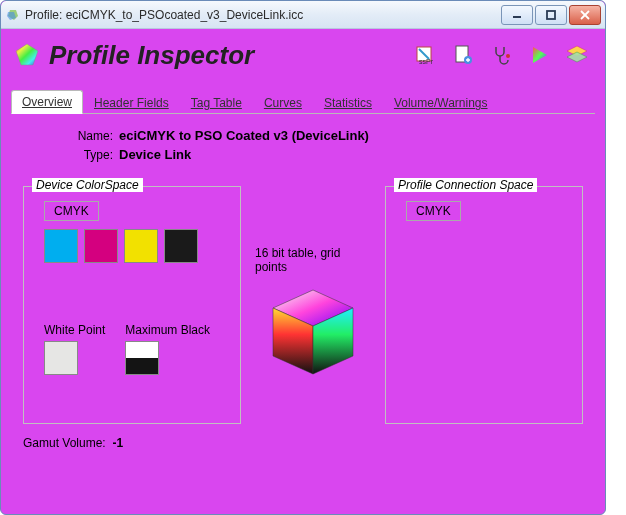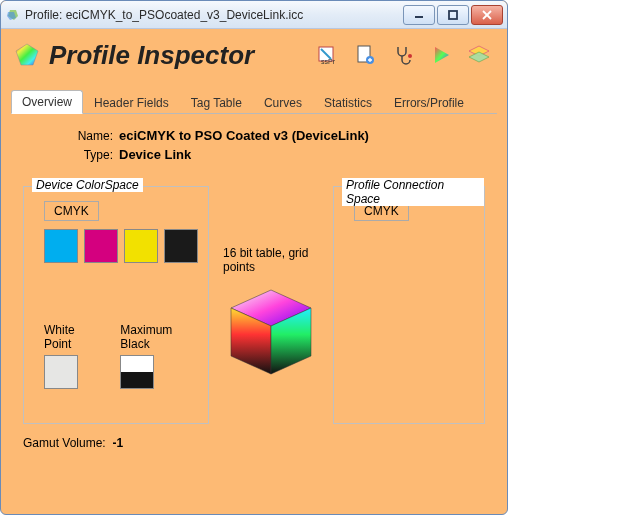--- a/index.html
+++ b/index.html
@@ -3,26 +3,26 @@
 <meta charset="utf-8">
 <style>
   html, body {
     margin: 0;
     padding: 0;
     font-family: "Segoe UI", Tahoma, sans-serif;
     font-size: 12px;
     background: #fff;
   }
   .window {
-    width: 508px;
+    width: 606px;
     height: 515px;
     box-sizing: border-box;
     border: 1px solid #6a8bb8;
     border-radius: 6px;
-    background: #fdba74;
+    background: #d946ef;
     position: relative;
     overflow: hidden;
   }
   .titlebar {
     height: 28px;
     background: linear-gradient(to bottom, #f6f9fd 0%, #e3ecf7 50%, #d7e4f3 100%);
     border-bottom: 1px solid #b9c7de;
     border-top-left-radius: 5px;
     border-top-right-radius: 5px;
     display: flex;
@@ -106,20 +106,21 @@
   }
   .tab {
     padding: 4px 10px 4px 10px;
     font-size: 12px;
     color: #333;
     border: 1px solid transparent;
     border-bottom: none;
     position: relative;
     top: 1px;
     cursor: default;
+    text-decoration: underline;
   }
   .tab.active {
     background: #fff;
     border: 1px solid #b9b9b9;
     border-bottom: 1px solid #fff;
     border-top-left-radius: 3px;
     border-top-right-radius: 3px;
   }
   .content {
     padding: 10px 22px 0 22px;
@@ -305,21 +306,21 @@
       </div>
     </div>
   </div>
 
   <div class="tabs">
     <div class="tab active">Overview</div>
     <div class="tab">Header Fields</div>
     <div class="tab">Tag Table</div>
     <div class="tab">Curves</div>
     <div class="tab">Statistics</div>
-    <div class="tab">Errors/Profile</div>
+    <div class="tab">Volume/Warnings</div>
   </div>
 
   <div class="content">
 
     <div class="info-row">
       <div class="label">Name:</div>
       <div class="value">eciCMYK to PSO Coated v3 (DeviceLink)</div>
     </div>
     <div class="info-row">
       <div class="label">Type:</div>

